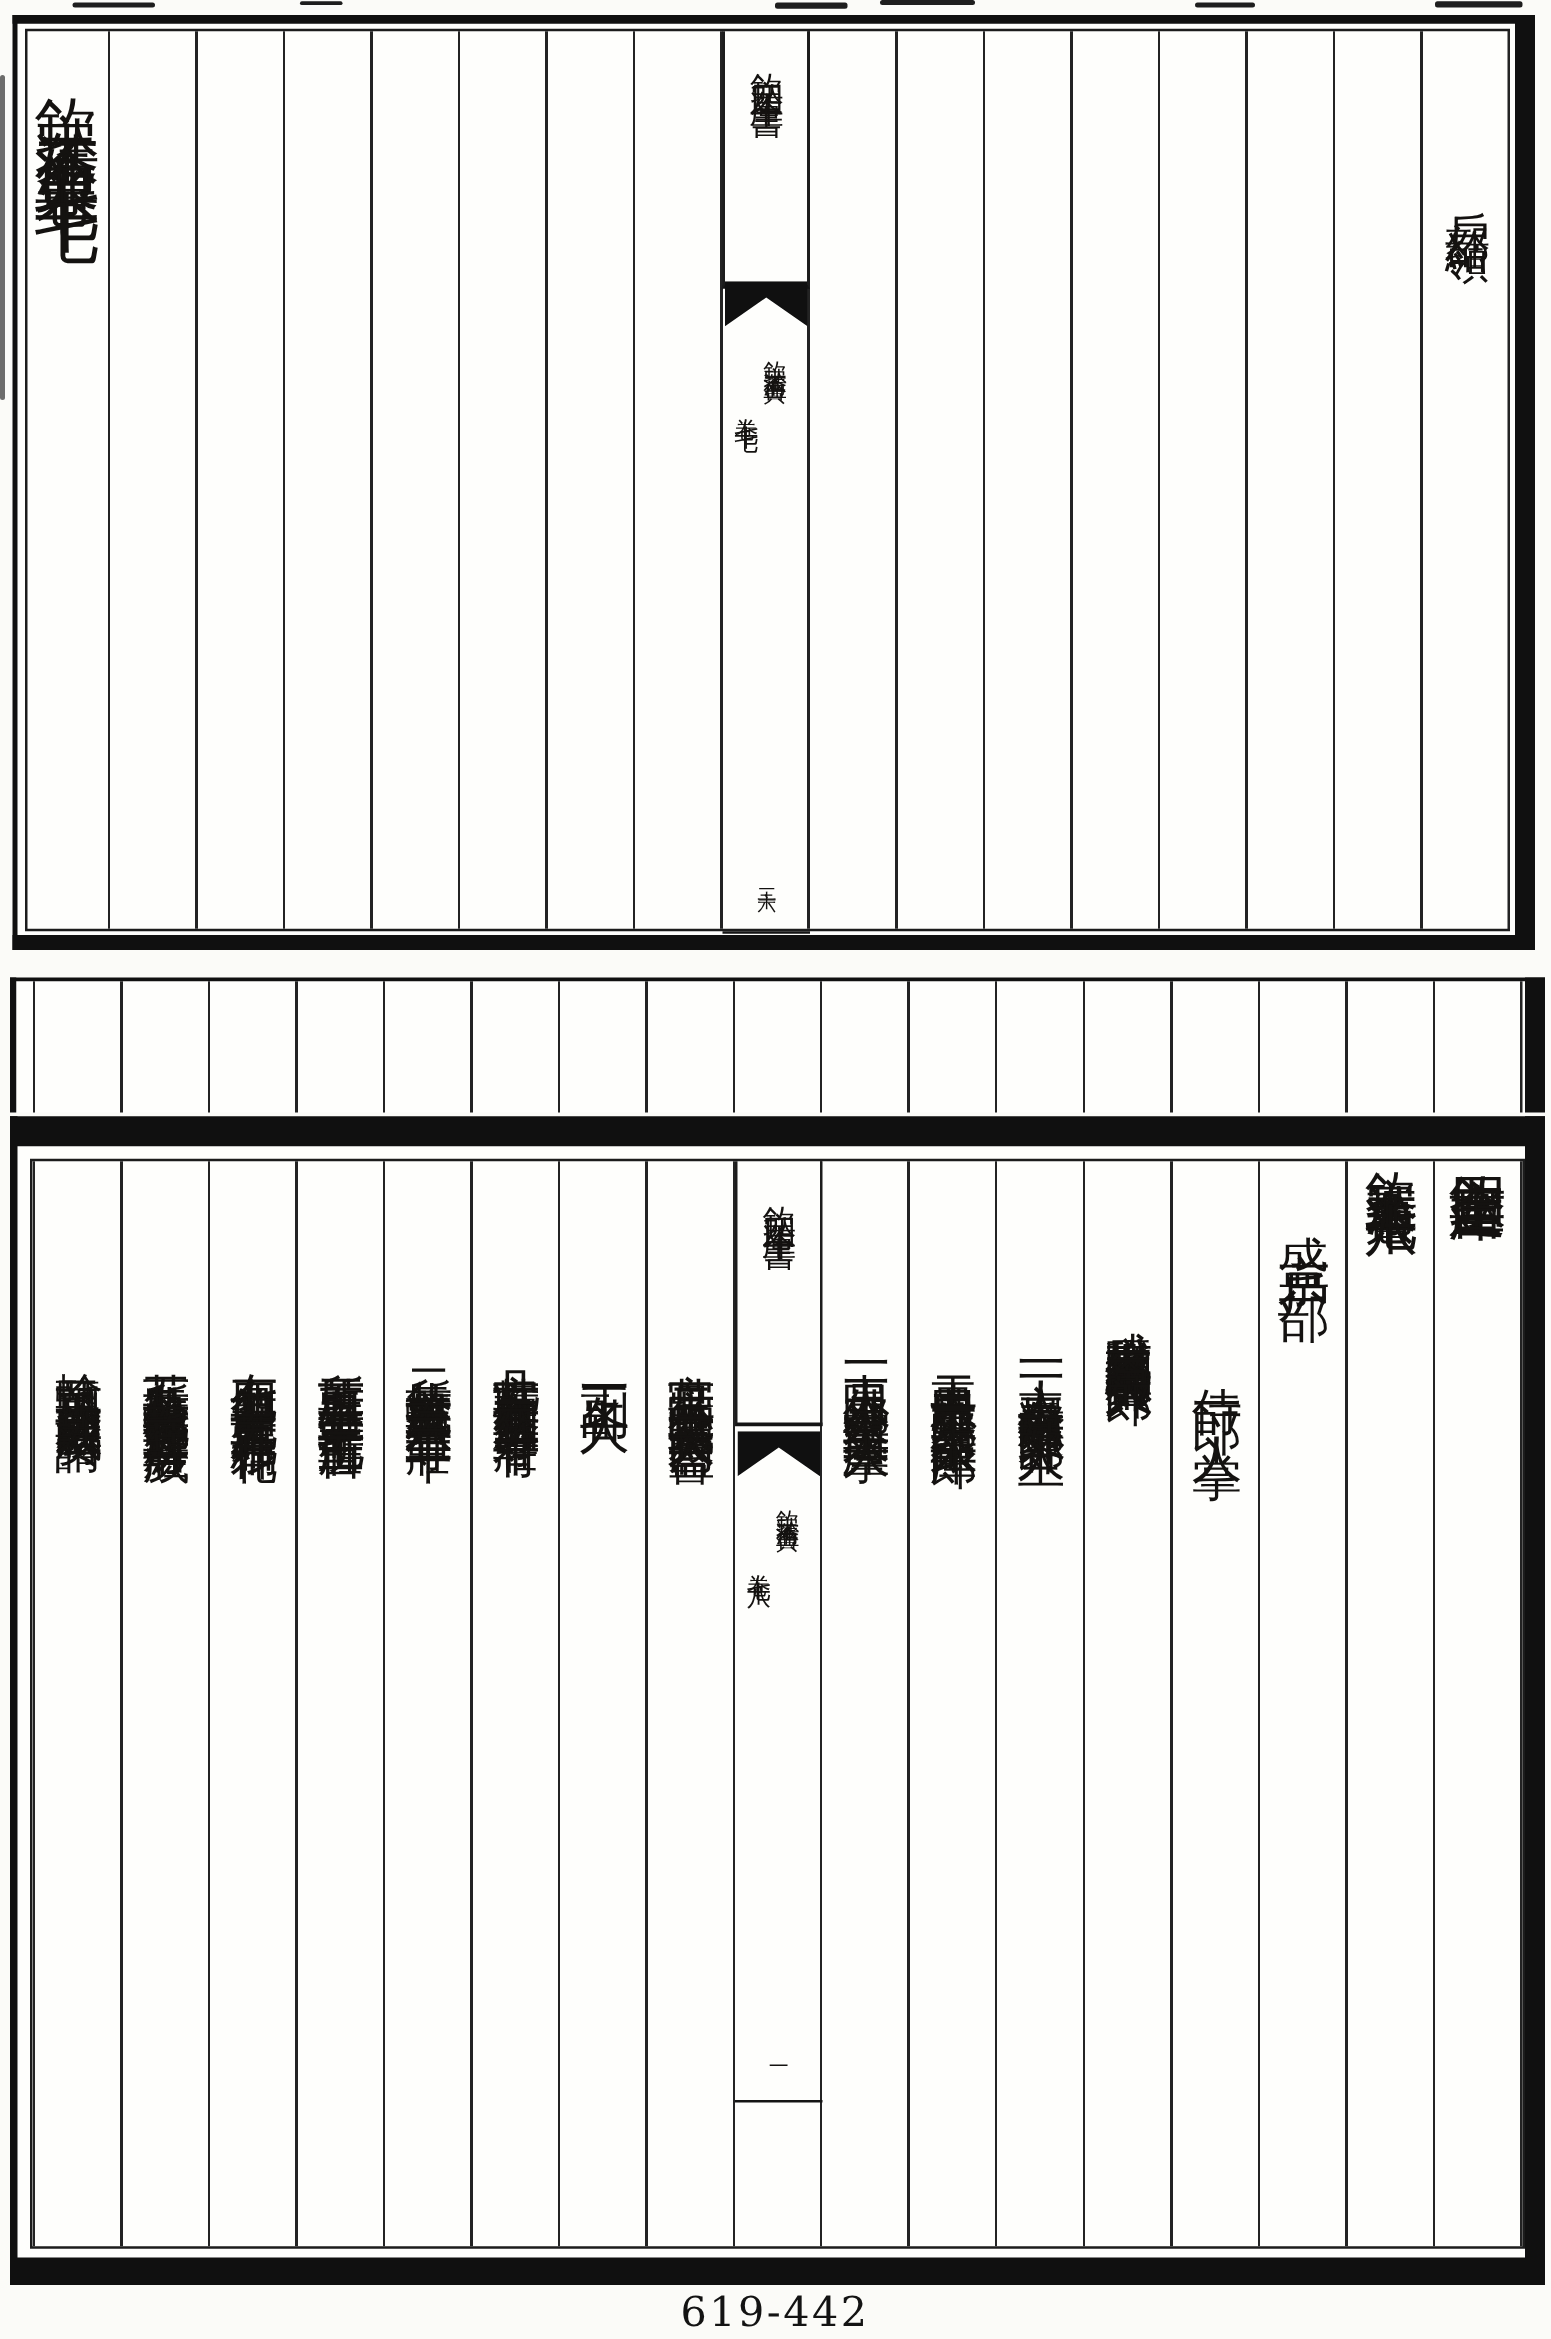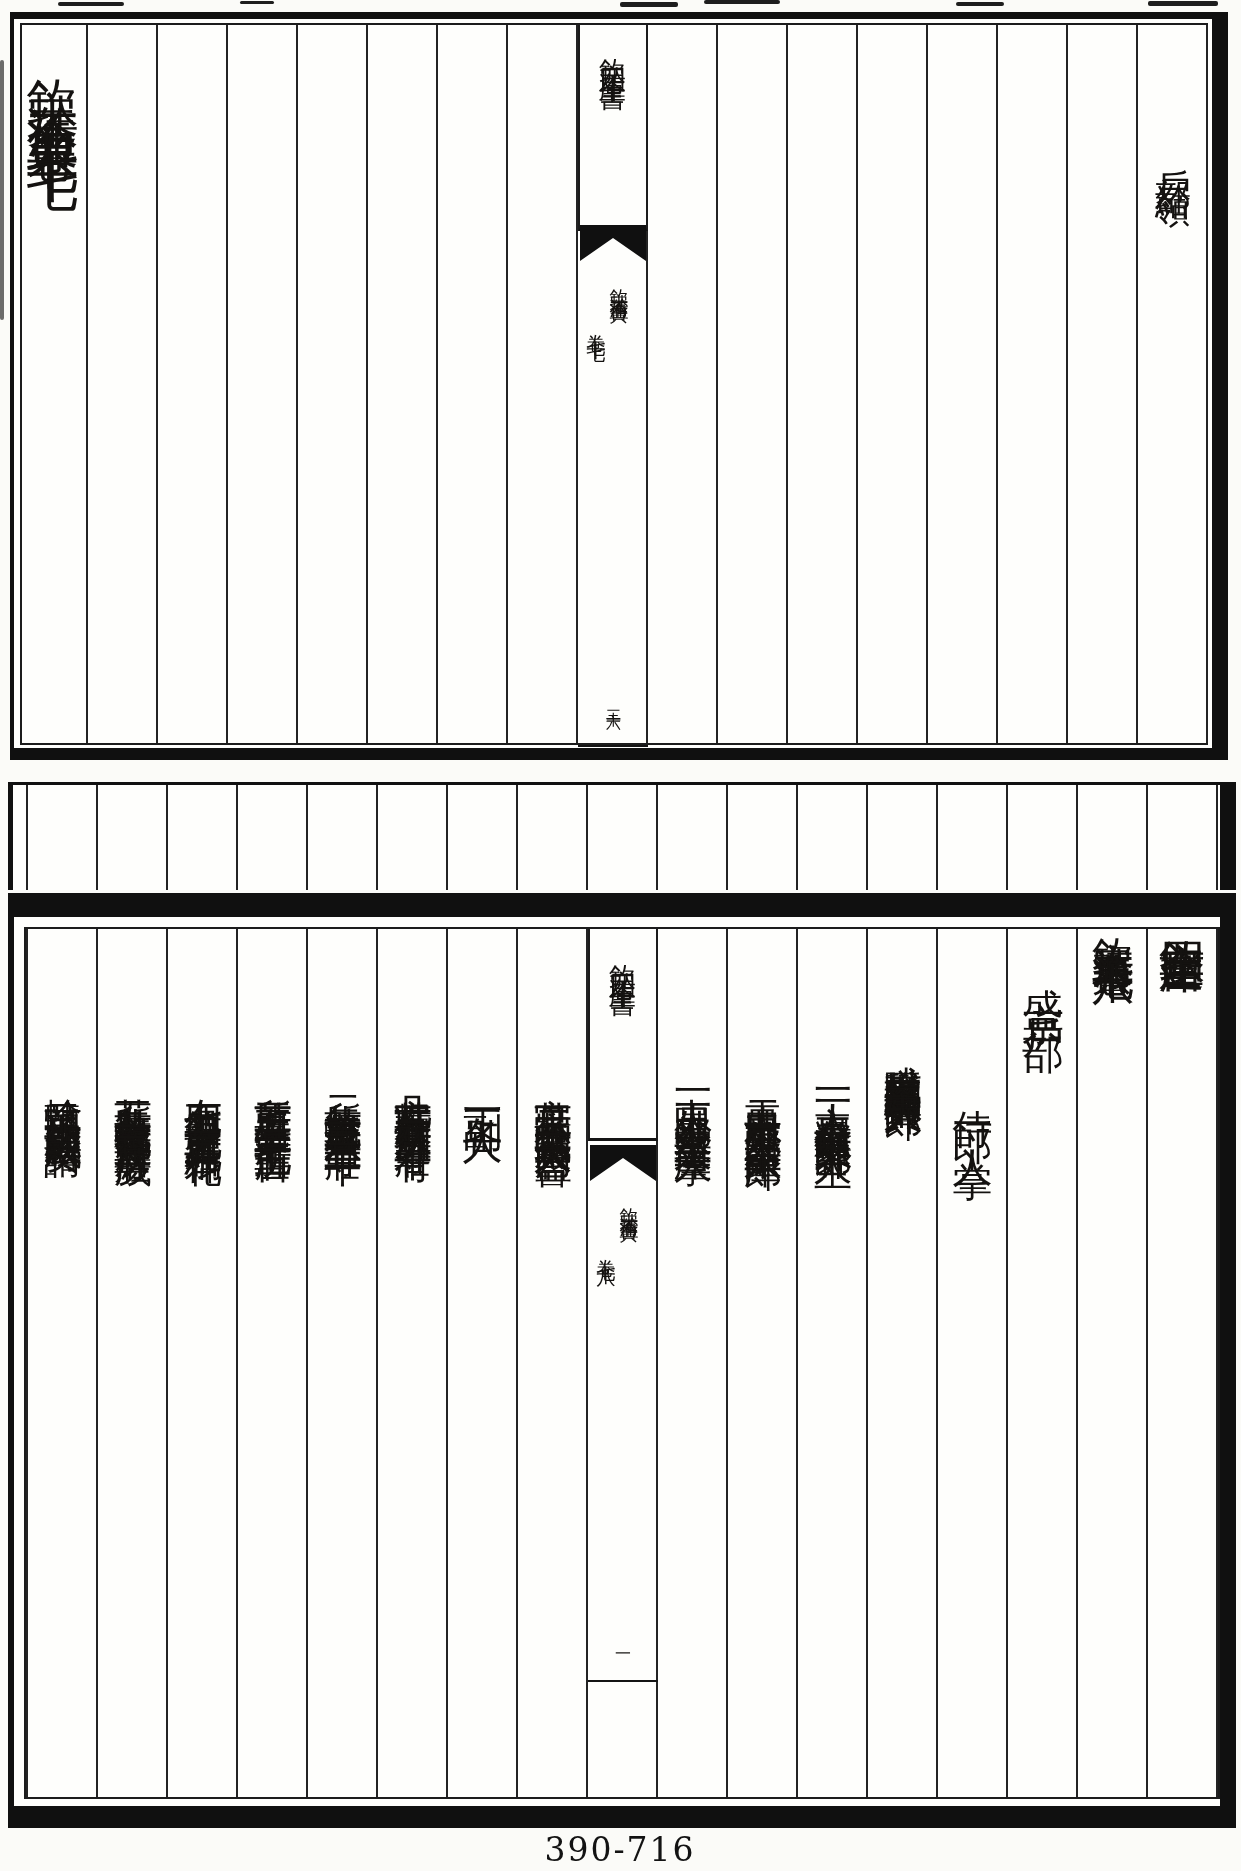--- a/index.html
+++ b/index.html
@@ -152,13 +152,13 @@
     <span class="vtext t-main">有七石四等莊四十九所莊百九十二石棉花</span>
   </div>
   <div class="vwrap" style="left:90px;top:175px;">
     <span class="vtext t-main">莊五所每莊歲輸棉七百斤鹽莊三所每莊歲</span>
   </div>
   <div class="vwrap" style="left:20px;top:175px;">
     <span class="vtext t-main">輸鹽萬二千斤由部歲於秋成時奏請</span>
   </div>
 </div>
 
-<div class="footer">390-716</div>
+<div class="footer">619-442</div>
 
 </body></html>

